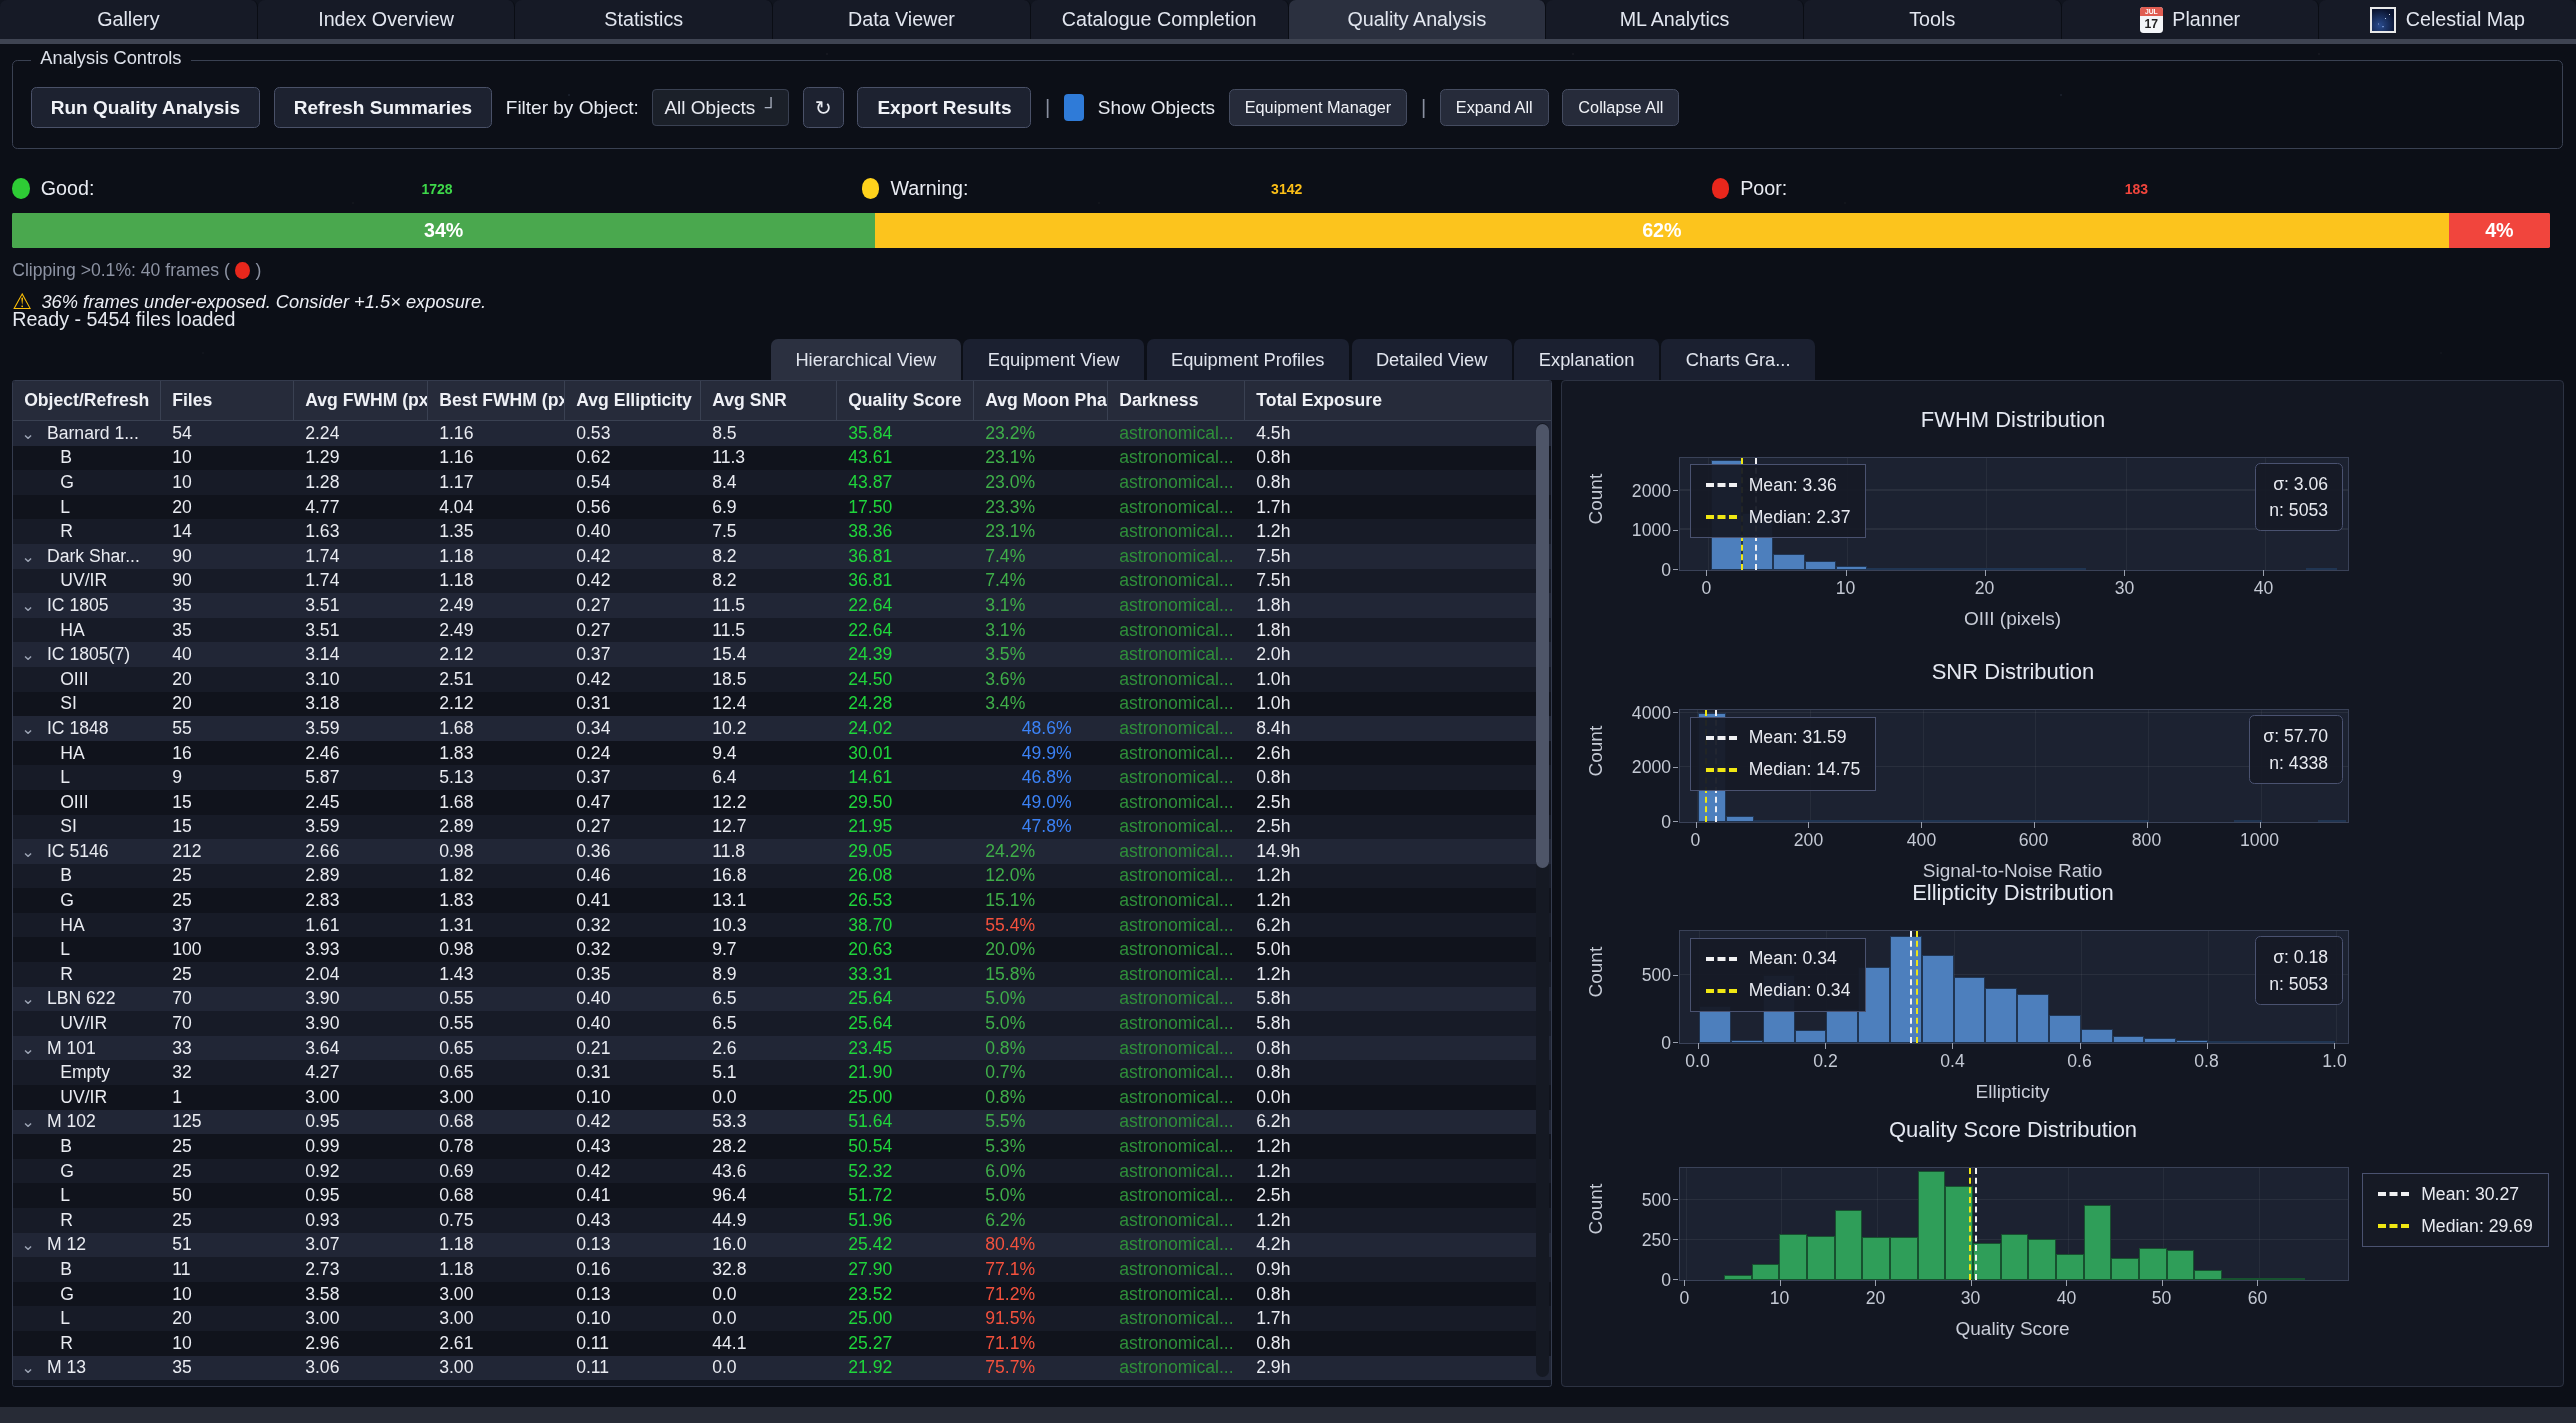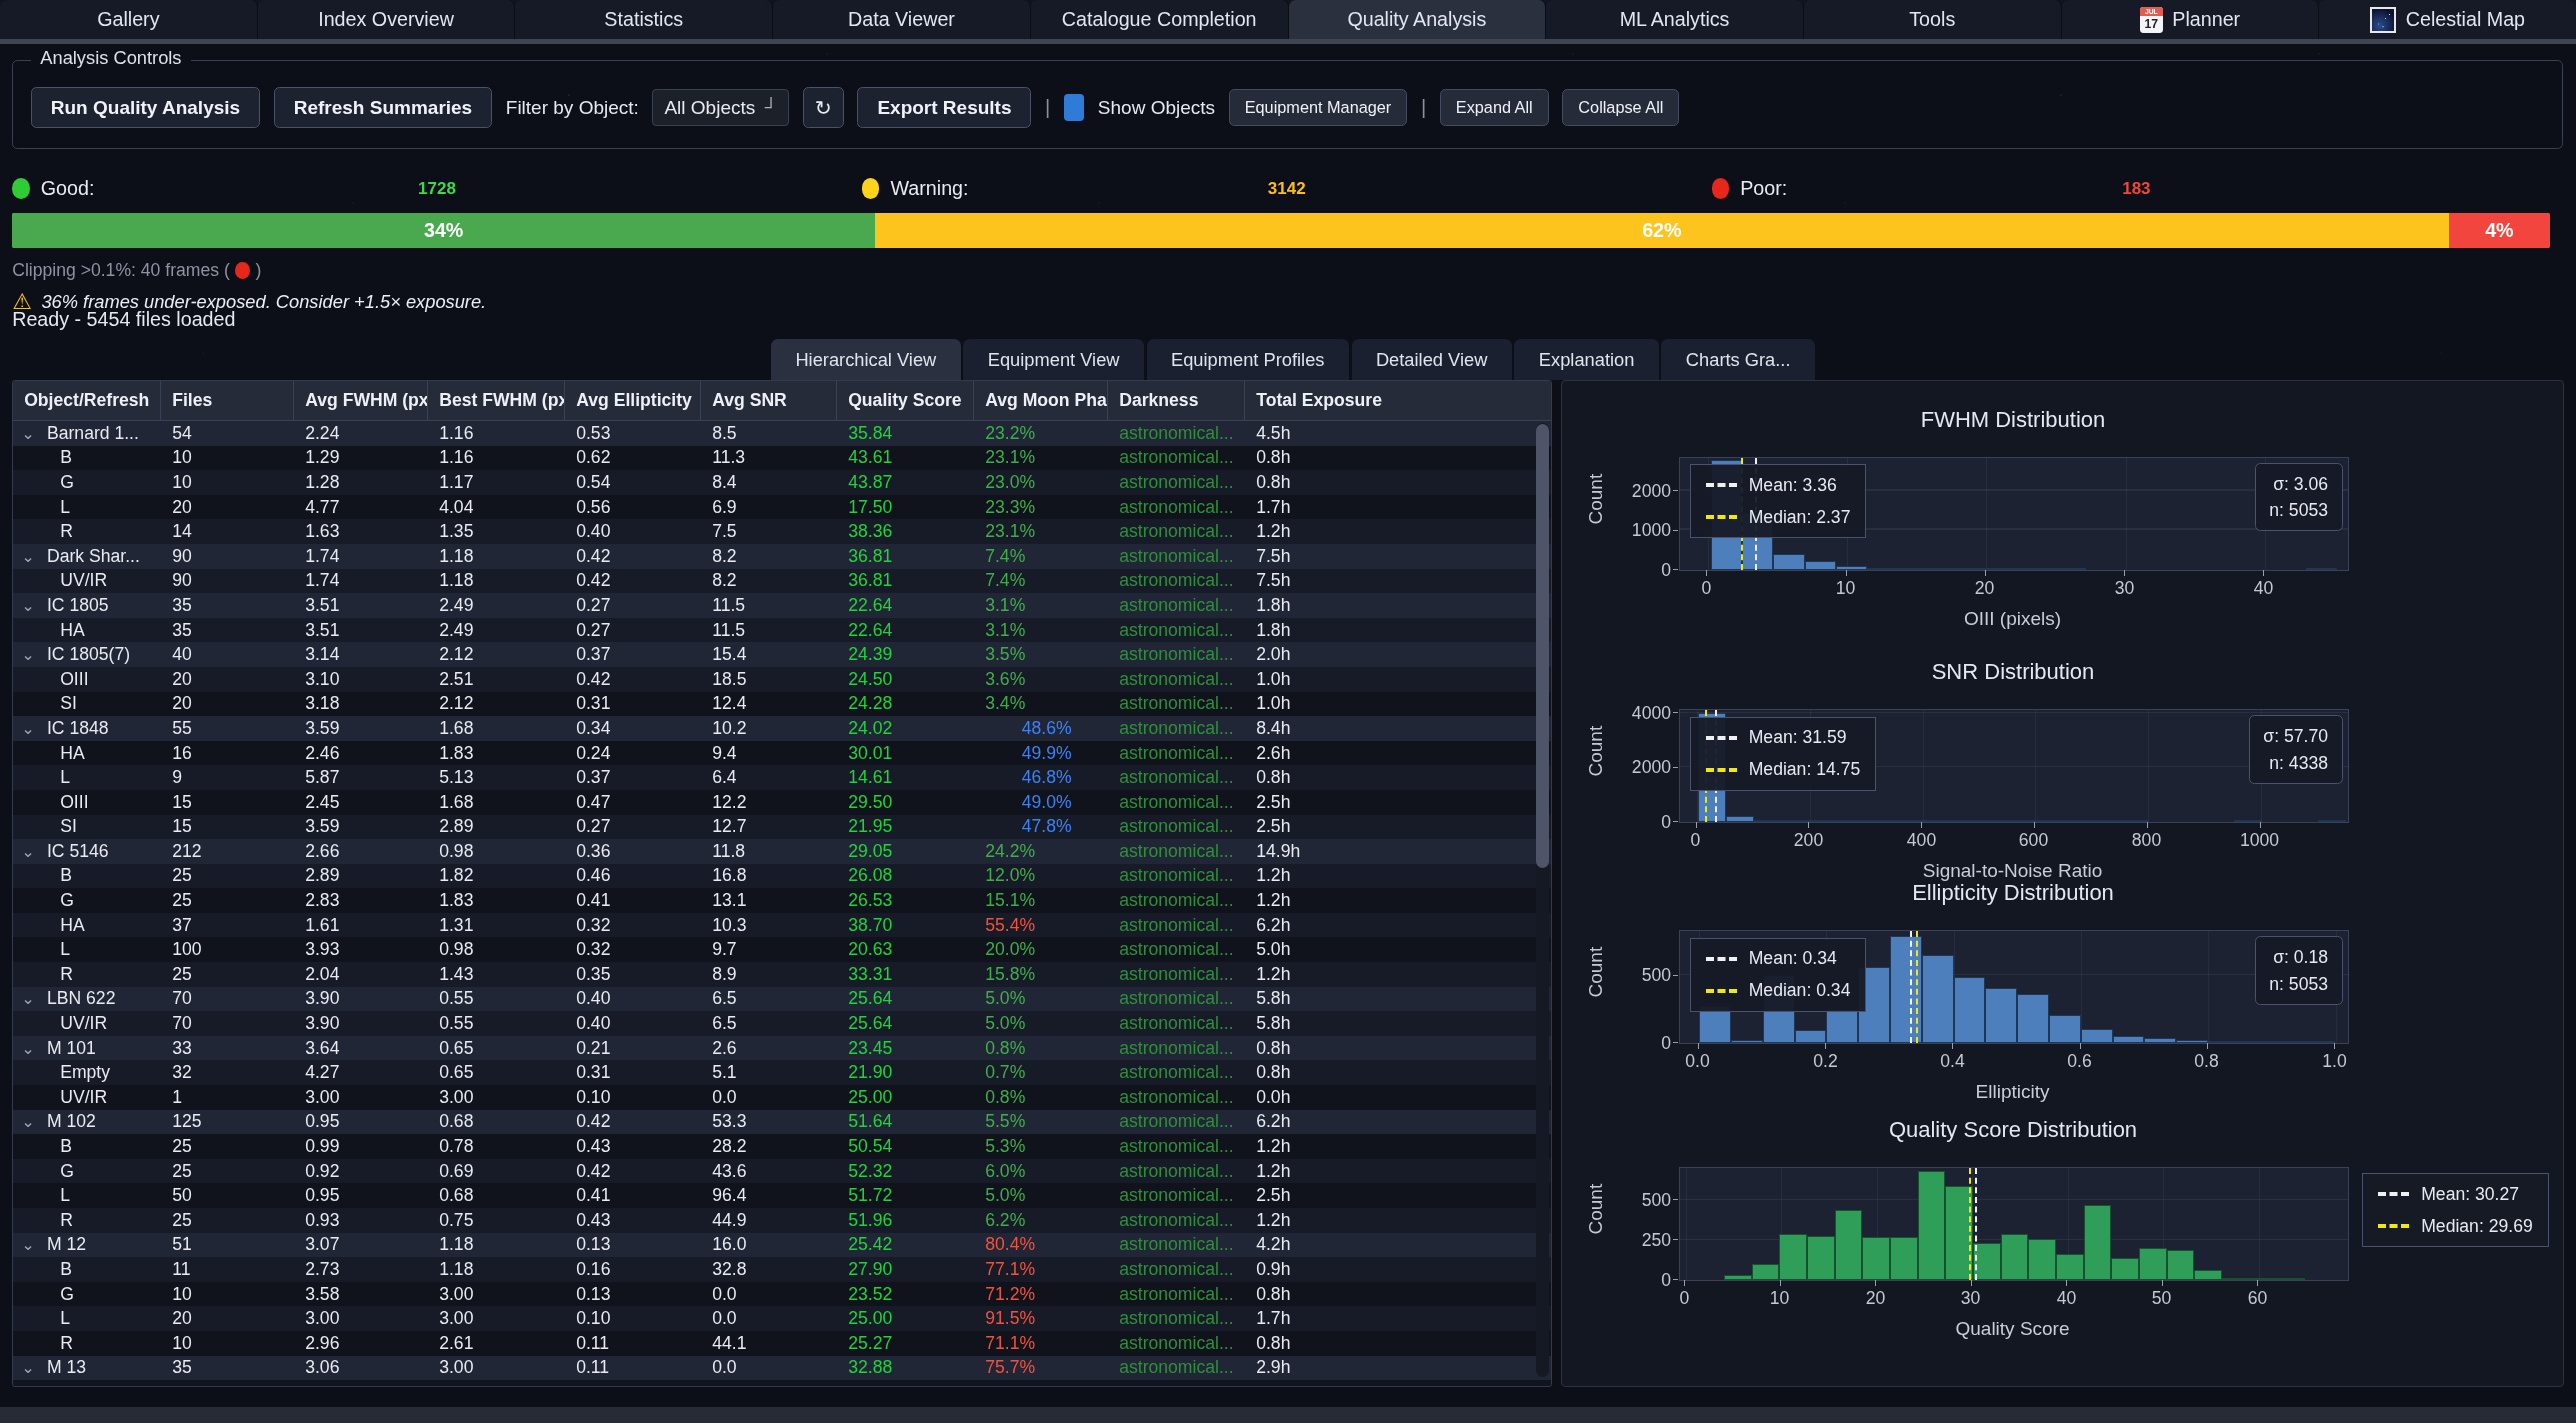--- a/index.html
+++ b/index.html
@@ -45,21 +45,21 @@
   .checkbox{width:20.3px;height:27px;background:#2f7bd8;border-radius:4.1px;}
 
   
   .adu{position:absolute;left:12.2px;top:164px;width:2549px;z-index:2;}
   .adu-title{display:flex;align-items:center;gap:11px;font-size:21px;font-weight:bold;color:#f2f4f8;}
   .adu-icon{width:23px;height:23px;background:#f2f4f7;border-radius:3.4px;display:flex;align-items:flex-end;gap:2px;padding:2.7px 3.4px;box-sizing:border-box;}
   .adu-icon i{display:block;width:4.7px;border-radius:0.7px;}
   .adu-legend{display:flex;margin-top:9.5px;}
   .adu-item{flex:1;position:relative;display:flex;align-items:center;gap:11px;font-size:19.7px;height:30px;}
   .dot{width:17.6px;height:20.3px;border-radius:50%;flex:0 0 auto;}
-  .adu-val{position:absolute;left:0;right:0;text-align:center;font-weight:bold;font-size:17px;}
+  .adu-val{position:absolute;left:0;right:0;text-align:center;font-weight:bold;font-size:14px;}
   .adu-bar{margin-top:9.5px;width:2538px;height:35px;display:flex;overflow:hidden;border-radius:1.4px;}
   .adu-seg{display:flex;align-items:center;justify-content:center;font-size:19.7px;font-weight:600;color:#fff;}
   .clipping{margin-top:12.2px;font-size:17.6px;color:#8d93a3;display:flex;align-items:center;gap:5.4px;}
   .clip-dot{width:15px;height:17.6px;border-radius:50%;background:#e8271c;display:inline-block;}
   .underexp{margin-top:8.1px;font-size:18.3px;font-style:italic;color:#eceef4;display:flex;align-items:center;gap:9.5px;}
   .warn-glyph{color:#ffc107;font-size:22px;font-style:normal;}
 
   .status{position:absolute;left:12.2px;top:308px;font-size:19.7px;color:#e6e9f0;z-index:2;}
 
   
@@ -791,21 +791,21 @@
       <div class="trow even parent">
         <div class="td obj">
           <span class="chev">⌄</span>
           <span>M 13</span>
         </div>
         <div class="td">35</div>
         <div class="td">3.06</div>
         <div class="td">3.00</div>
         <div class="td">0.11</div>
         <div class="td">0.0</div>
-        <div class="td qs">32.88</div>
+        <div class="td qs">21.92</div>
         <div class="td ml-high">75.7%</div>
         <div class="td dk">astronomical...</div>
         <div class="td">2.9h</div>
       </div>
     </div>
   <div class="vscroll">
     <div class="vthumb"></div>
   </div>
 </div>
 

